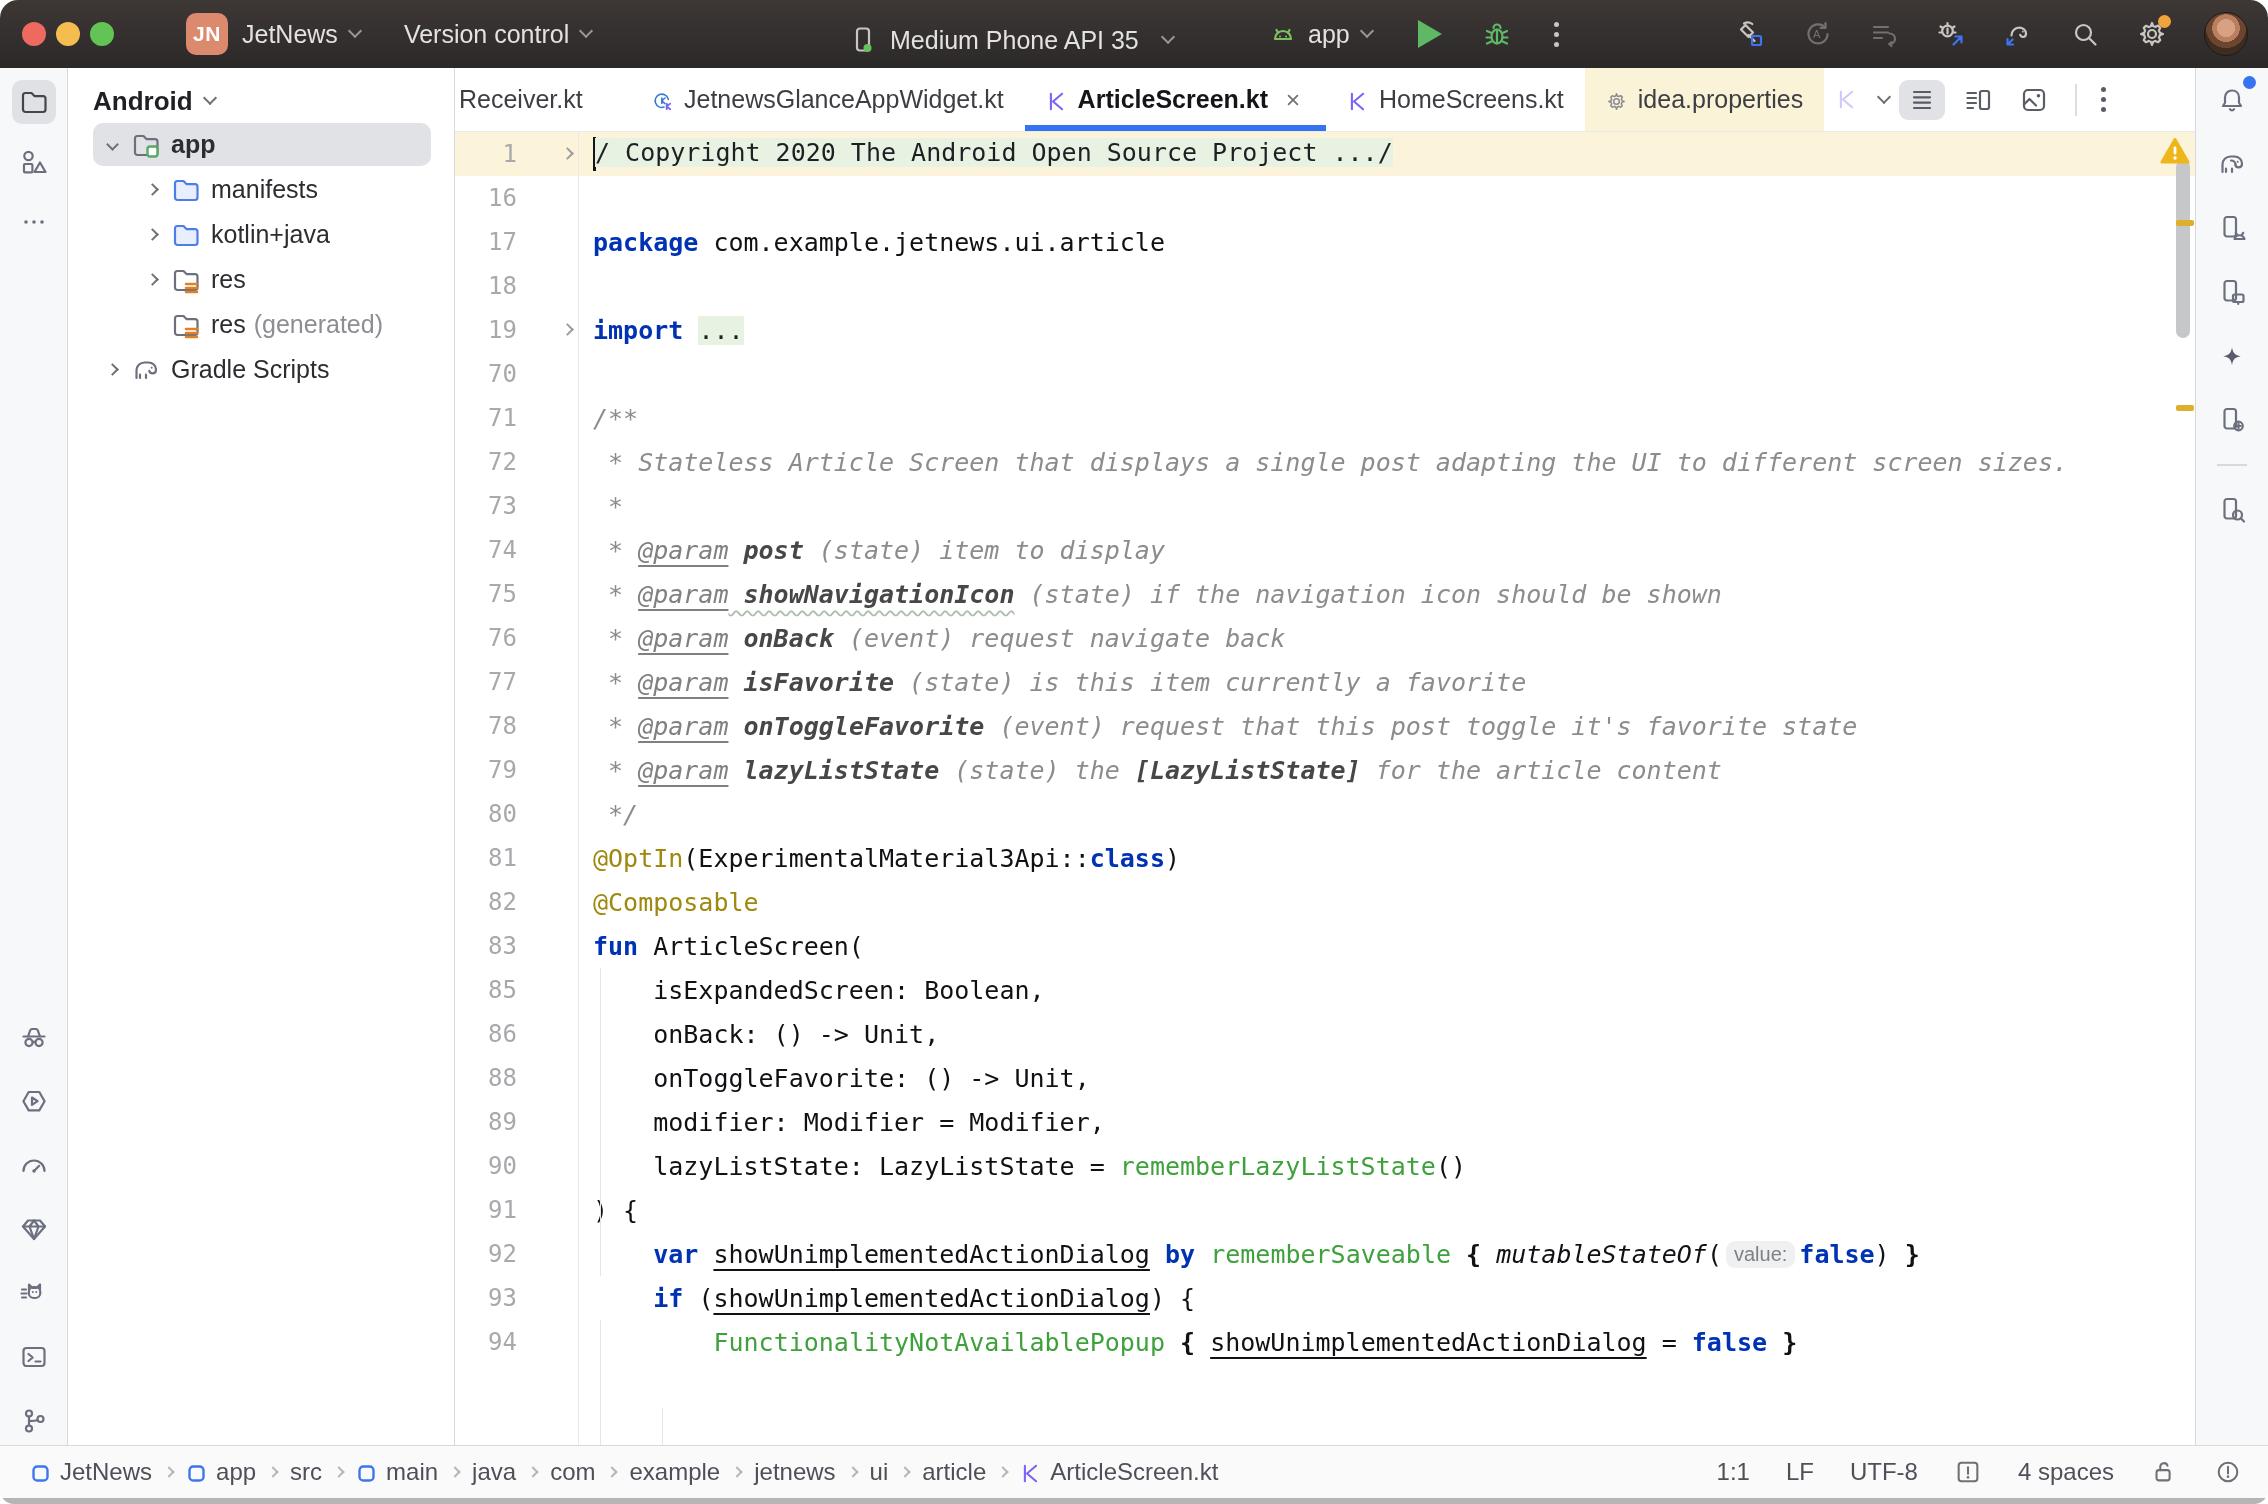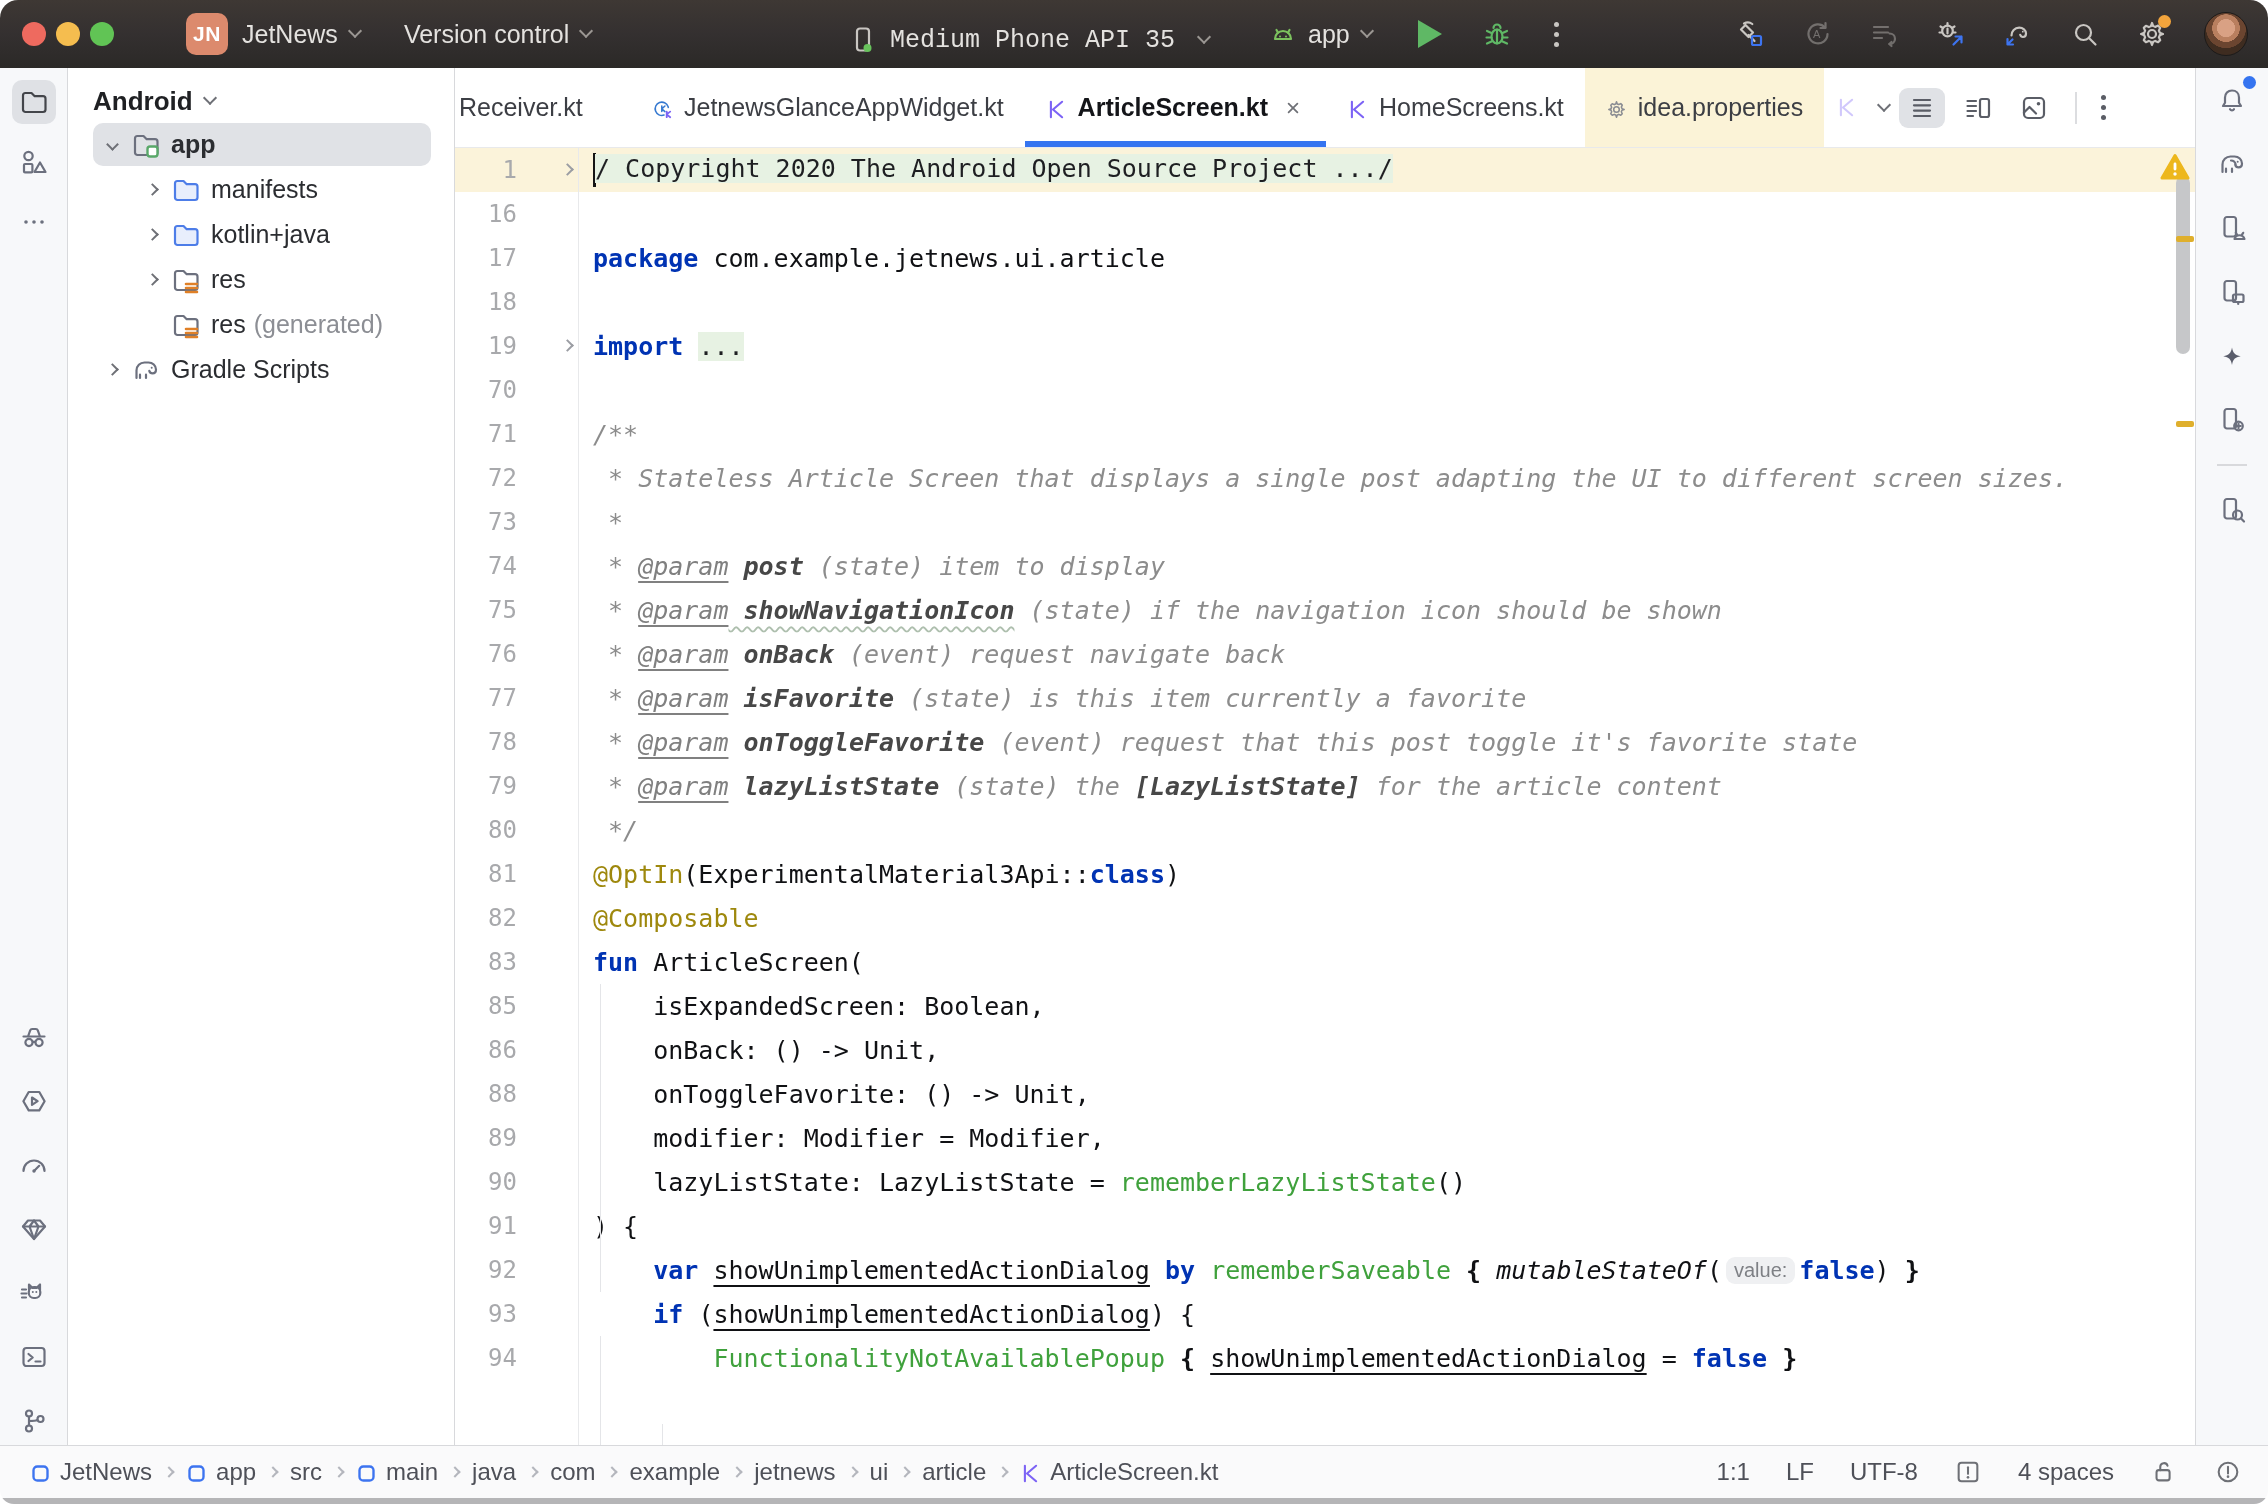--- a/index.html
+++ b/index.html
@@ -7,21 +7,21 @@
   .window{position:relative;width:2268px;height:1504px;background:#fff;border-radius:18px 18px 14px 14px;overflow:hidden;font-family:"Liberation Sans",sans-serif;}
 
   
   .titlebar{position:relative;height:68px;background:linear-gradient(180deg,#3E3834 0%,#343030 50%,#2B2927 100%);display:flex;align-items:center;padding-left:22px;}
   .tl{width:24px;height:24px;border-radius:50%;margin-right:10px;flex:none;}
   .proj-badge{width:42px;height:42px;border-radius:10px;background:#DC8A6D;color:#fff;font-weight:700;font-size:21px;display:flex;align-items:center;justify-content:center;margin-left:62px;letter-spacing:.5px;}
   .tb-label{color:#E4E2DF;font-size:25px;margin-left:14px;}
   .chev{display:inline-block;width:10px;height:10px;border-right:2.6px solid #9B9793;border-bottom:2.6px solid #9B9793;transform:rotate(45deg);margin-left:12px;margin-top:-6px;flex:none;}
   .chev.right{transform:rotate(-45deg);margin-top:0;}
   .vcs{margin-left:44px;}
-  .device{position:absolute;left:848px;top:0;height:80px;display:flex;align-items:center;gap:12px;color:#E4E2DF;font-size:25px;font-family:Liberation Mono, monospace;}
+  .device{position:absolute;left:848px;top:0;height:80px;display:flex;align-items:center;gap:12px;color:#E4E2DF;font-size:25px;}
   .rungroup{position:absolute;left:1268px;top:0;height:68px;display:flex;align-items:center;color:#E4E2DF;font-size:25px;}
   .play-tri{width:0;height:0;border-left:24px solid #5FB865;border-top:14px solid transparent;border-bottom:14px solid transparent;margin-left:46px;}
   .ticon{width:30px;height:30px;flex:none;color:#C9C6C2;}
   .tb-right{position:absolute;right:20px;top:0;height:68px;display:flex;align-items:center;gap:37px;}
   .tb-right .ticon{position:relative;}
   .dim{opacity:.42;}
   .badge-dot{position:absolute;right:-4px;top:-4px;width:13px;height:13px;border-radius:50%;}
   .avatar{width:44px;height:44px;border-radius:50%;flex:none;border:1px solid #1d1b1a;background:
     radial-gradient(circle at 50% 36%, #D9A184 0 26%, #B97F5F 27% 40%, #6b4530 41% 58%, #3E2C20 59% 100%);}
   .dotsv{display:flex;flex-direction:column;gap:5px;margin-left:42px;}
@@ -43,21 +43,21 @@
   .trow .sel-bg{position:absolute;left:25px;right:23px;top:1px;bottom:1px;background:#E0E2E6;border-radius:10px;z-index:0;}
   .trow>*{position:relative;z-index:1;}
   .tchev{width:22px;height:22px;margin-right:8px;display:flex;align-items:center;justify-content:center;flex:none;}
   .tchev .chev{margin:0;border-color:#6E7076;width:9px;height:9px;}
   .ticon-tree{width:30px;height:30px;margin-right:10px;flex:none;}
   .tsuffix{color:#8C8E94;margin-left:8px;}
 
   .editor-col{flex:1;display:flex;flex-direction:column;min-width:0;position:relative;background:#fff;}
 
   
-  .tabbar{height:80px;border-bottom:1px solid #E8E9EB;display:flex;align-items:stretch;flex:none;}
+  .tabbar{height:64px;border-bottom:1px solid #E8E9EB;display:flex;align-items:stretch;flex:none;}
   .tab{display:flex;align-items:center;gap:11px;padding:0 21px;font-size:25px;color:#3C3E44;position:relative;flex:none;}
   .tab.first{width:176px;padding:0 4px;overflow:hidden;}
   .tab.active{color:#141519;font-weight:700;}
   .tab.active::after{content:"";position:absolute;left:0;right:0;bottom:0;height:6px;background:var(--accent);}
   .tab.tinted{background:var(--tabTint);}
   .tab .close{width:24px;height:24px;color:#6E7076;margin-left:2px;}
   .tab-extras{display:flex;align-items:center;margin-left:12px;gap:10px;}
   .view-btn{width:46px;height:40px;border-radius:9px;display:flex;align-items:center;justify-content:center;color:#5A5D66;}
   .view-btn.on{background:#E0E2E6;}
   .vdiv{width:1.5px;height:32px;background:#DCDDE0;margin:0 8px;}

